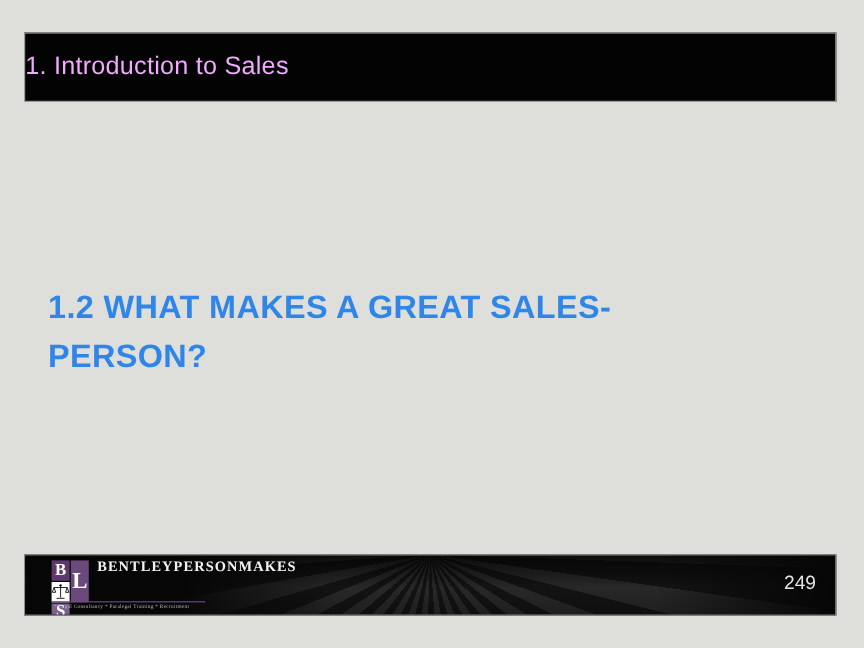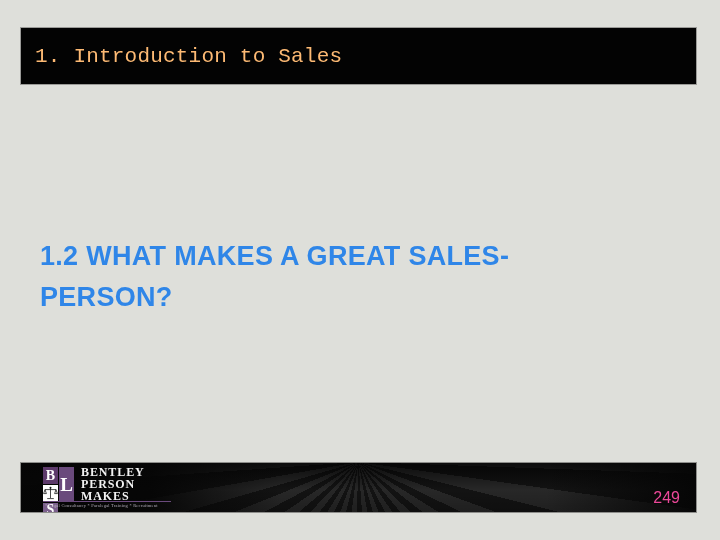--- a/index.html
+++ b/index.html
@@ -25,26 +25,25 @@
     top: 27px;
     width: 677px;
     height: 58px;
     background: #030303;
     border: 1px solid #9b9b98;
     box-sizing: border-box;
     display: flex;
     align-items: center;
   }
   .header-title {
-    color: #fdba74;
+    color: #f0abfc;
     font-size: 21px;
     font-weight: 400;
     letter-spacing: 0.2px;
-    padding-left: 14px;
-    font-family: Liberation Mono, monospace;
+    font-family: Liberation Sans, sans-serif;
   }
 
   
   .title-block {
     position: absolute;
     left: 28px;
     top: 224px;
     width: 620px;
   }
   .main-title {
@@ -132,21 +131,21 @@
   .mark-icon {
     background: #ffffff;
     grid-row: 2;
     grid-column: 1;
     position: relative;
   }
   .scales { display: block; }
   .logo-words {
     margin-left: 7px;
     display: flex;
-    flex-direction: column;
+    flex-direction: row;
     justify-content: flex-start;
   }
   .logo-word {
     font-family: "Liberation Serif", serif;
     color: #f2f2f2;
     font-size: 12px;
     font-weight: bold;
     letter-spacing: 0.9px;
     line-height: 11.8px;
   }
@@ -168,22 +167,22 @@
     width: 128px;
     height: 1px;
     background: #6a4a7c;
     z-index: 5;
   }
 
   
   .page-number {
     position: absolute;
     right: 16px;
-    top: 26px;
-    color: #ec4899;
+    top: 15px;
+    color: #e5e5e5;
     font-size: 16px;
     font-family: "Liberation Sans", sans-serif;
     z-index: 6;
   }
 </style>
 </head>
 <body>
 
 <div class="slide">
 

